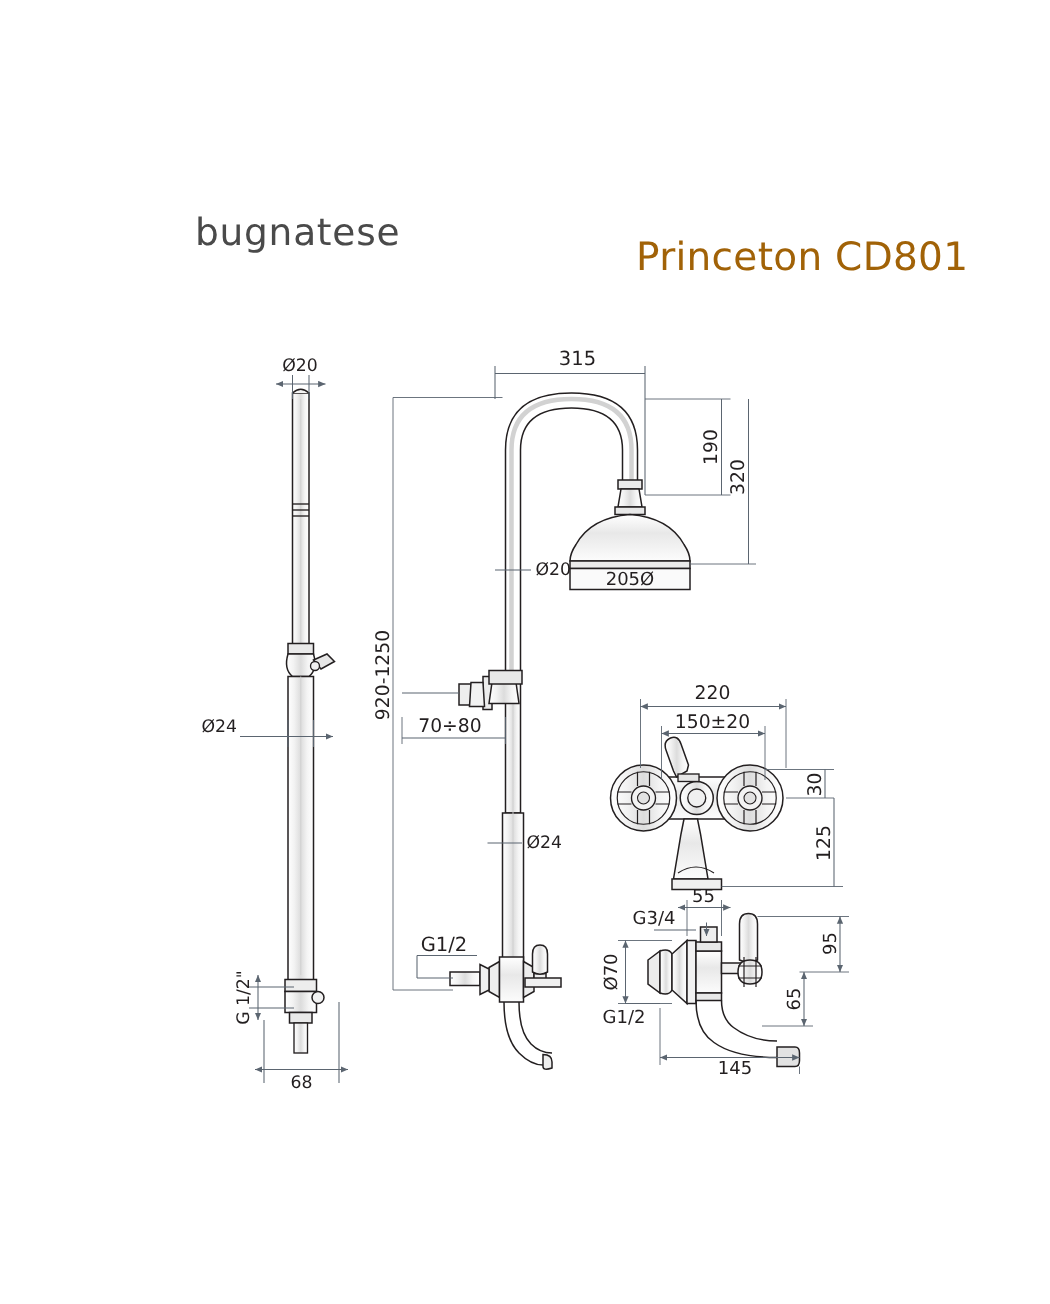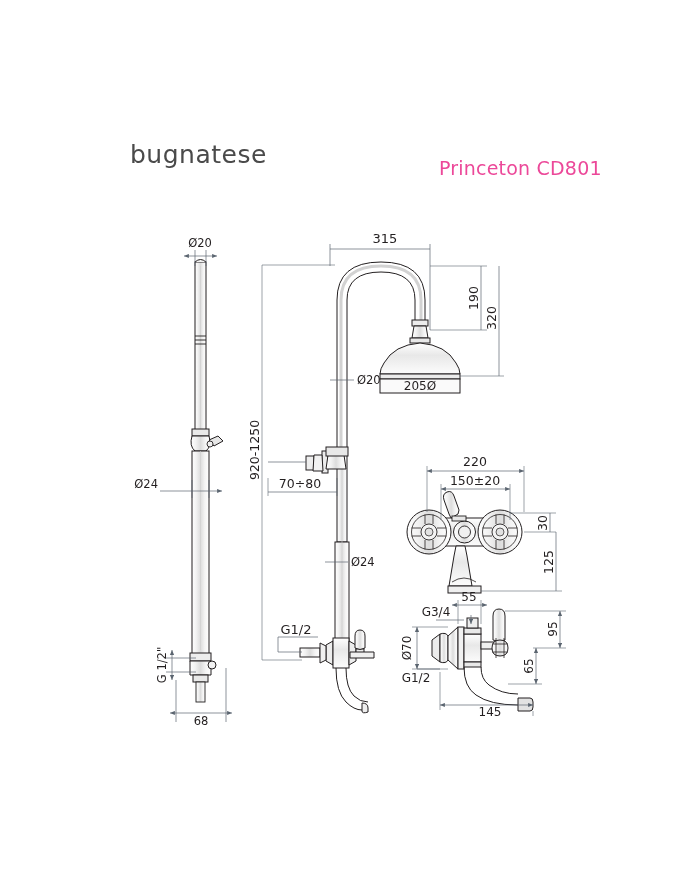--- a/index.html
+++ b/index.html
@@ -12,21 +12,21 @@
     position:relative;
   }
   #sheet{position:absolute;left:0;top:0;width:700px;height:869px;background:#fff;}
   .brand{
     position:absolute;left:130px;top:140px;
     font-family:"DejaVu Sans","Liberation Sans",sans-serif;
     font-size:25px;letter-spacing:0.5px;color:#4a4a4a;font-weight:400;
   }
   .model{
     position:absolute;left:424px;top:157px;
-    font-size:19px;color:#ec4899;letter-spacing:0.2px;margin-left:15px;
+    font-size:26px;color:#a16207;letter-spacing:0.2px;
   }
   svg{position:absolute;left:0;top:0;}
   text{font-family:"DejaVu Sans","Liberation Sans",sans-serif;fill:#231f20;}
 </style>
 </head>
 <body>
 
 <div id="sheet">
 
   <div class="brand">bugnatese</div>

